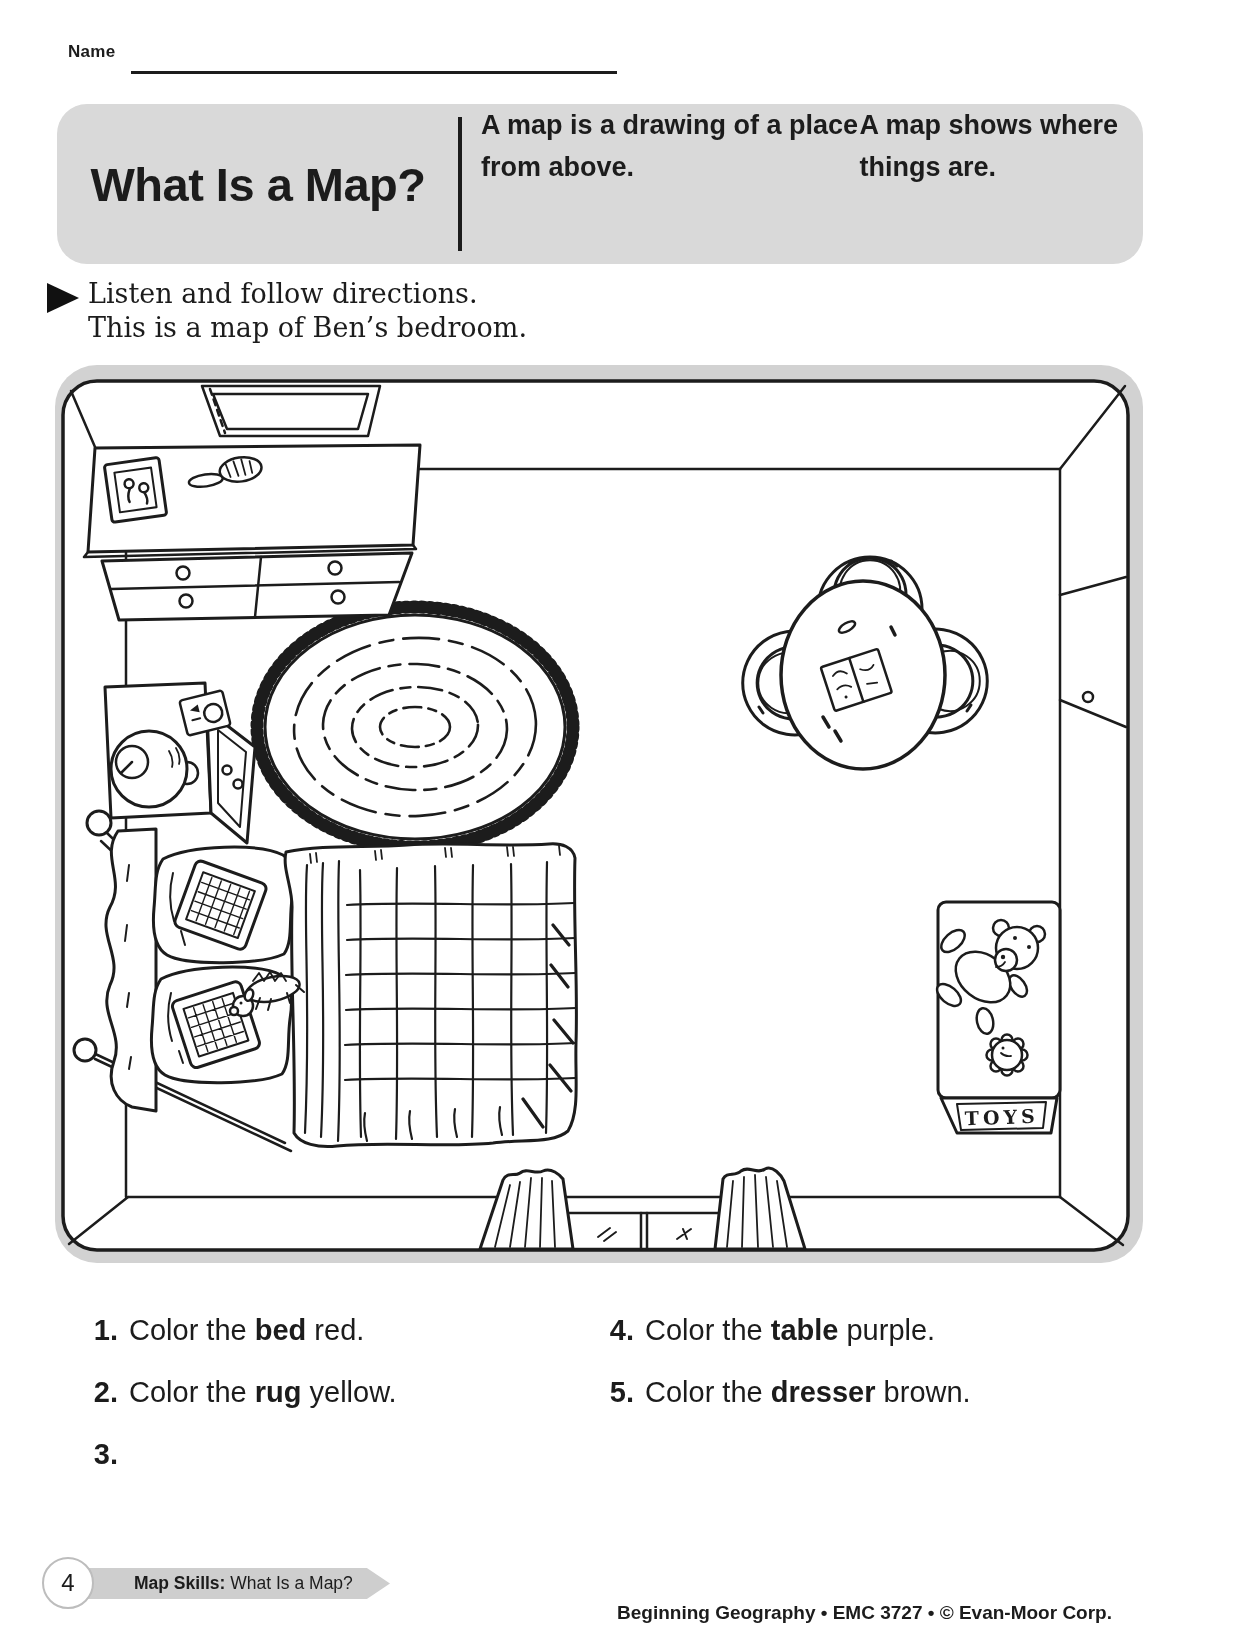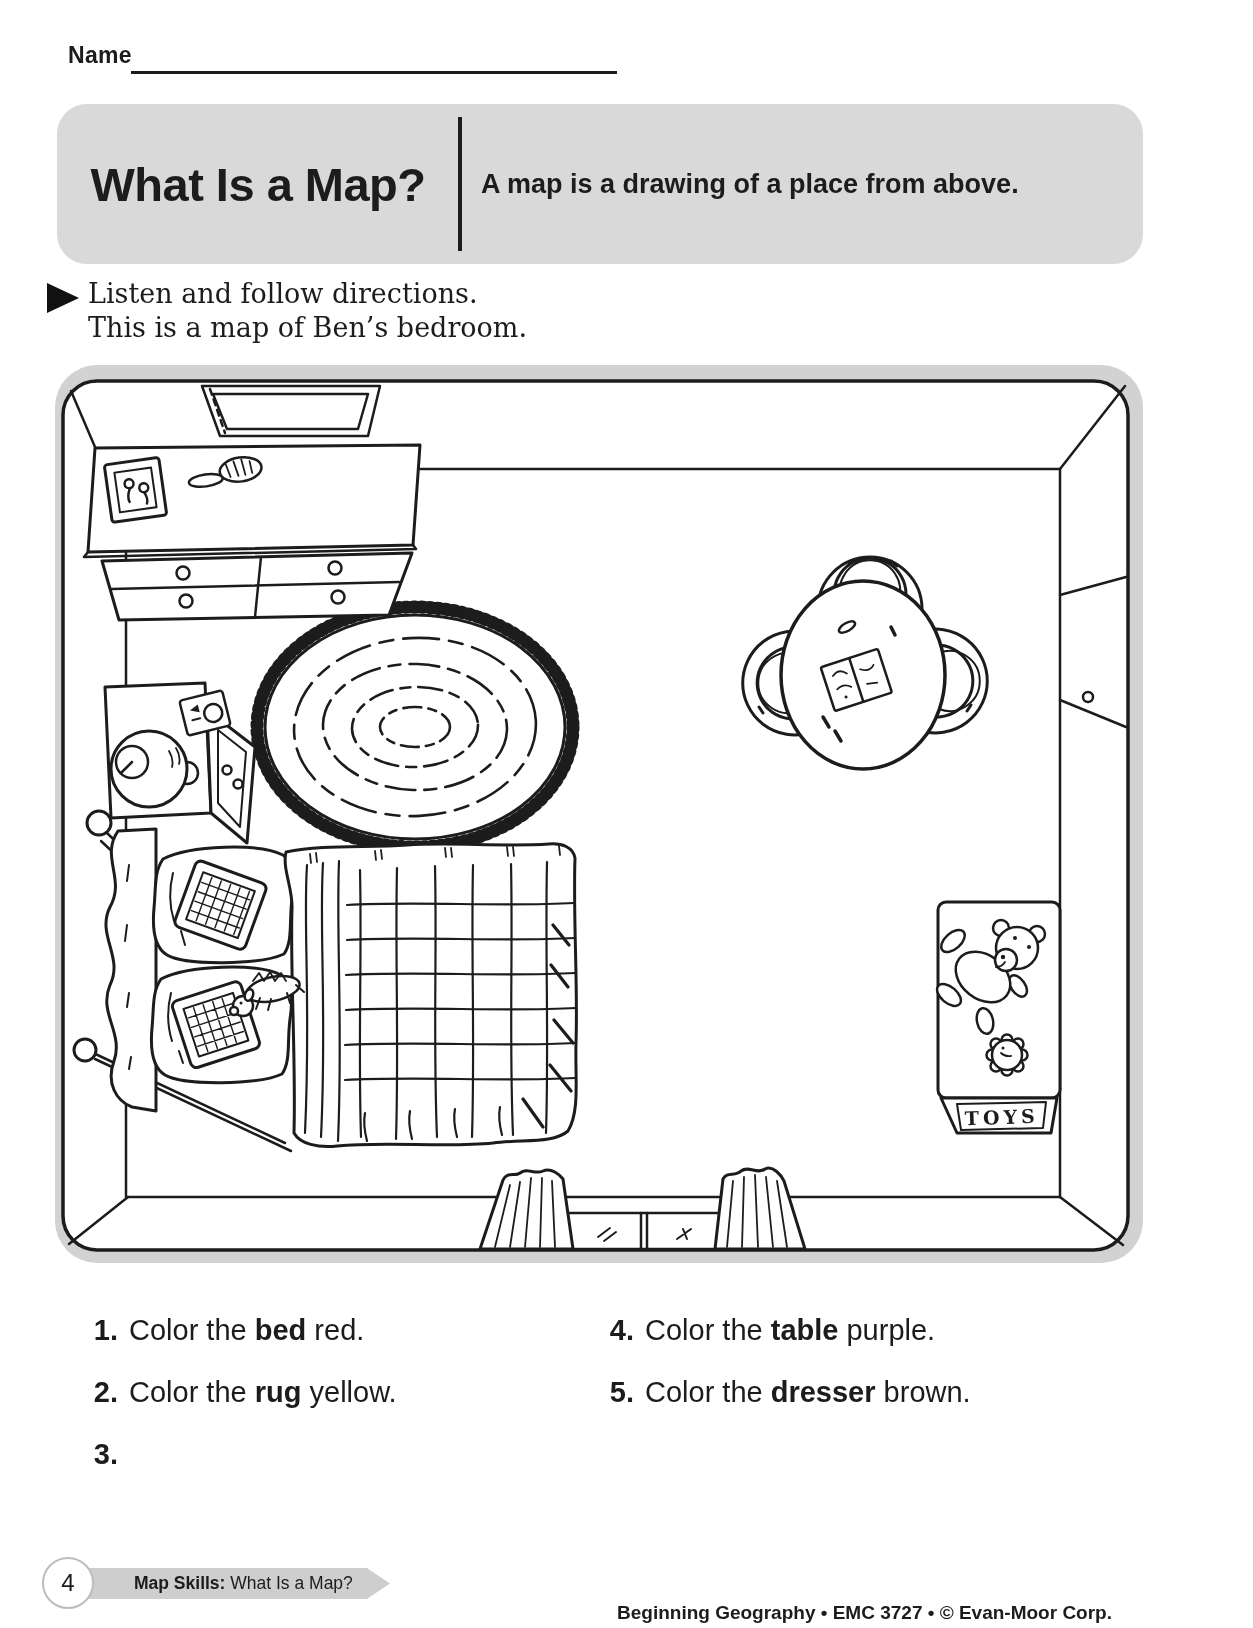--- a/index.html
+++ b/index.html
@@ -3,29 +3,29 @@
 <meta charset="utf-8">
 <style>
   html,body{margin:0;padding:0;}
   body{
     width:1253px;height:1628px;position:relative;background:#ffffff;
     font-family:"Liberation Sans",sans-serif;color:#1c1c1c;overflow:hidden;
   }
   .abs{position:absolute;}
 
   
-  .name-label{left:68px;top:42px;font-size:23px;font-weight:bold;letter-spacing:.3px;}
+  .name-label{left:68px;top:42px;font-size:17px;font-weight:bold;letter-spacing:.3px;}
   .name-line{left:131px;top:71px;width:486px;height:3px;background:#1c1c1c;}
 
   
   .header-box{left:57px;top:104px;width:1086px;height:160px;background:#d9d9d9;border-radius:30px;}
   .header-title{left:0;top:0;width:402px;height:100%;display:flex;align-items:center;justify-content:center;
     font-size:47px;font-weight:bold;letter-spacing:-0.5px;}
   .header-divider{left:401px;top:13px;width:4px;height:134px;background:#1c1c1c;}
-  .header-text{left:424px;top:0;height:100%;display:flex;flex-direction:column;justify-content:center;
+  .header-text{left:424px;top:0;height:100%;display:flex;flex-direction:row;justify-content:center;
     font-size:27px;font-weight:bold;line-height:42px;}
 
   
   .arrow-tri{left:47px;top:283px;width:0;height:0;border-left:32px solid #111;
     border-top:15px solid transparent;border-bottom:15px solid transparent;}
   .instruction{left:88px;top:277px;font-family:"DejaVu Serif","Liberation Serif",serif;
     font-size:27px;line-height:34px;}
 
   
   .map-svg{left:55px;top:365px;}
@@ -51,20 +51,21 @@
 <body>
 
 <div class="abs name-label">Name</div>
 <div class="abs name-line"></div>
 
 <div class="abs header-box">
   <div class="abs header-title">What Is a Map?</div>
   <div class="abs header-divider"></div>
   <div class="abs header-text">
     <span>A map is a drawing of a place from above.</span>
+    <span>A map shows where things are.</span>
   </div>
 </div>
 
 <div class="abs arrow-tri"></div>
 <div class="abs instruction">
   <div>Listen and follow directions.</div>
   <div>This is a map of Ben’s bedroom.</div>
 </div>
 
 <svg class="abs map-svg" width="1090" height="900" viewBox="0 0 1090 900">

